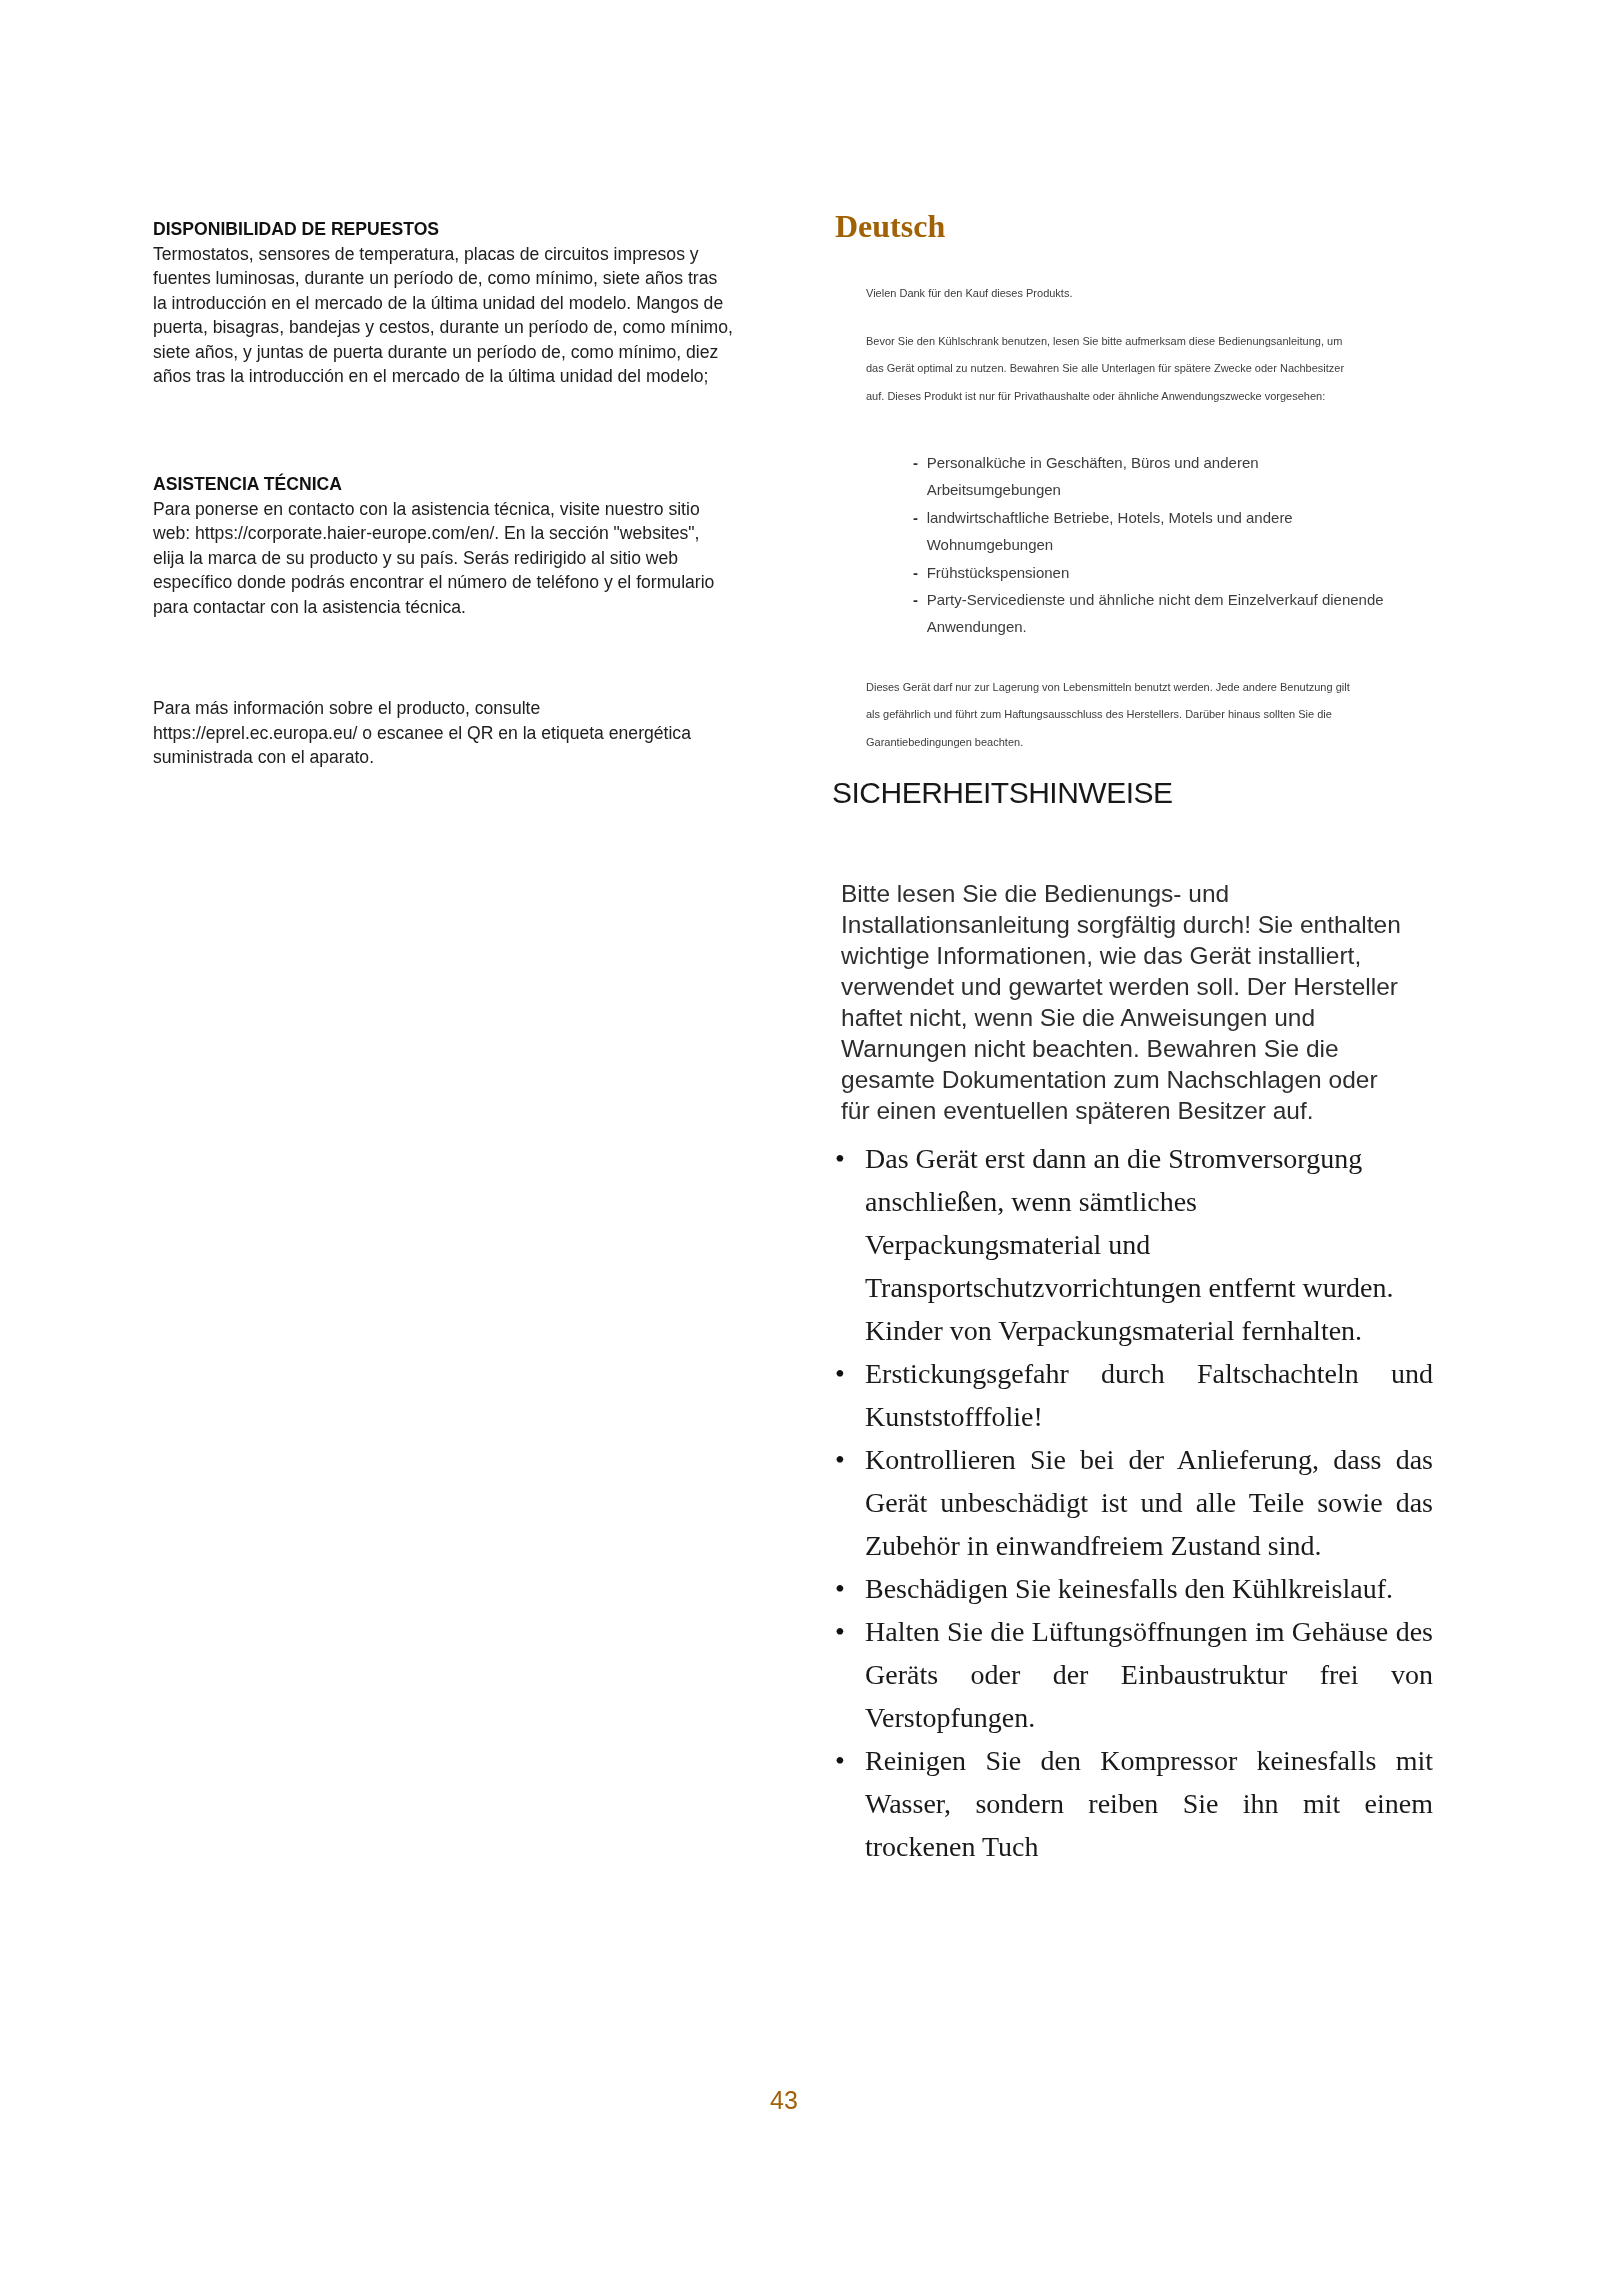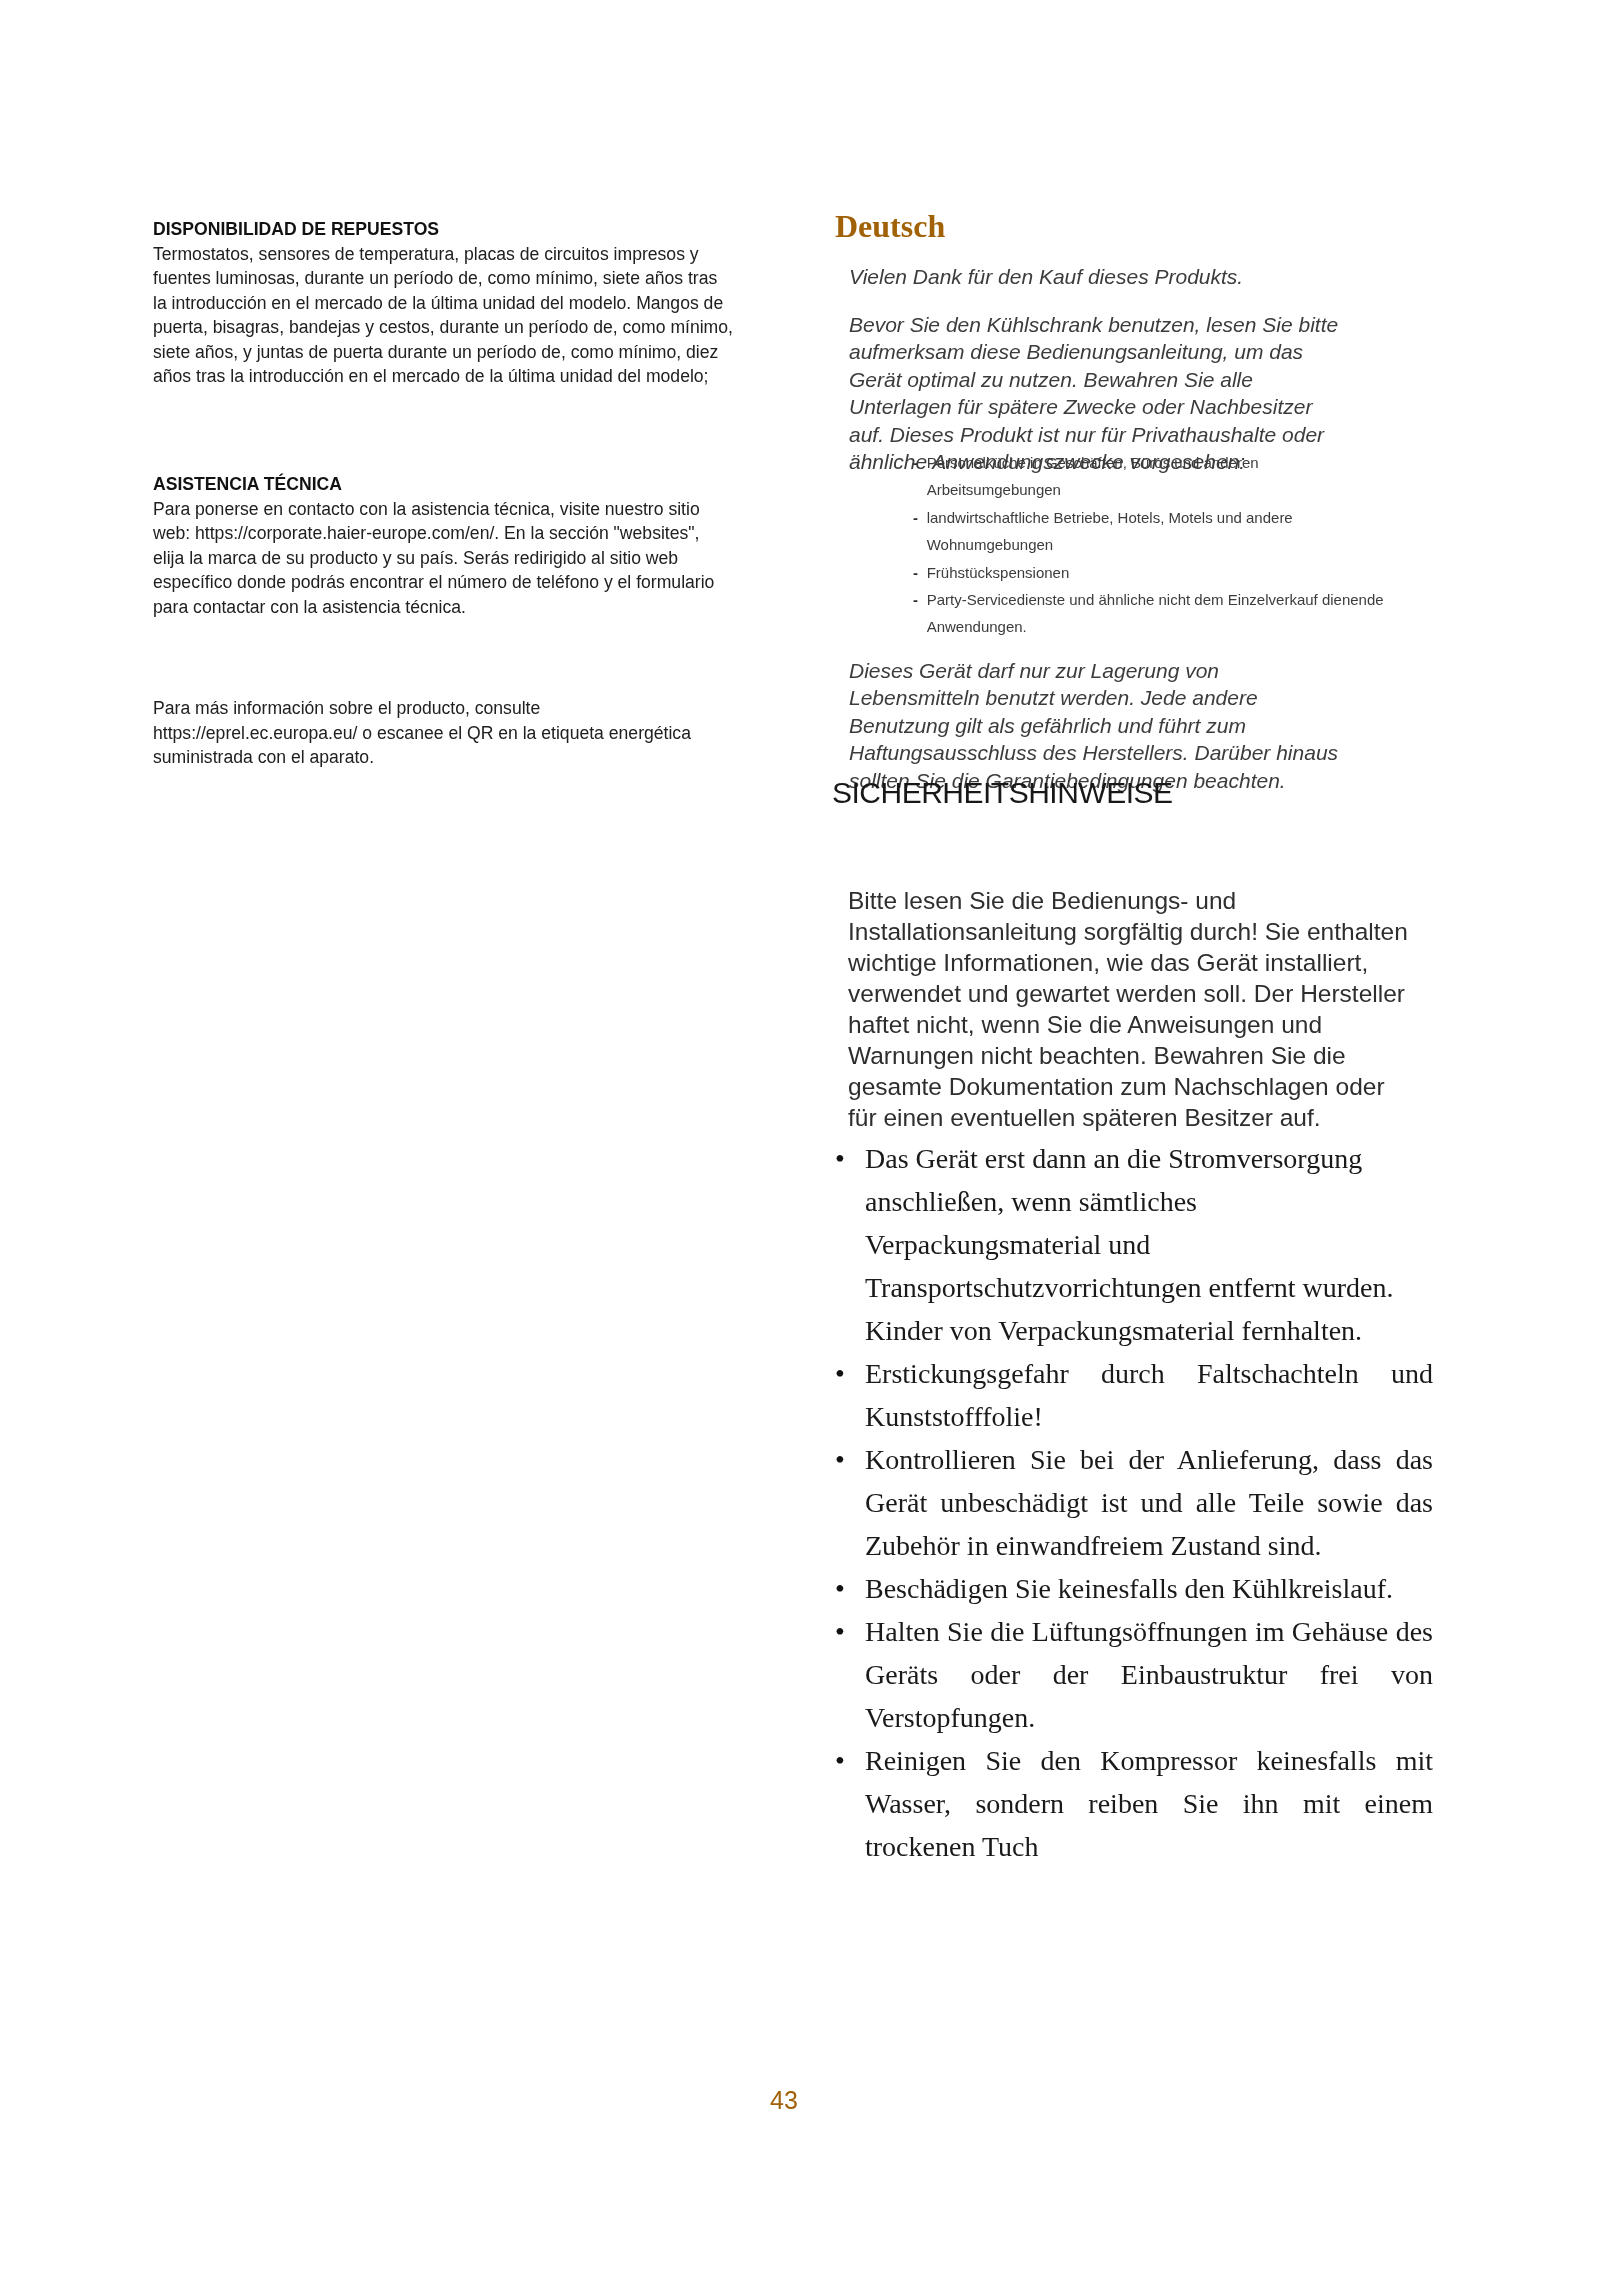--- a/index.html
+++ b/index.html
@@ -19,38 +19,38 @@
   .sec3 { top:668px;margin-top:28px; }
   .es-h { margin:0; font-size:17.6px; font-weight:700; line-height:24.5px; color:#121212; }
   .es-p { margin:0; font-size:17.6px; font-weight:400; line-height:24.5px; color:#202020; }
 
   
   .de-title {
     position:absolute; left:835px; top:208px; margin:0;
     font-family:"Liberation Serif", serif;
     font-size:32px; font-weight:700; color:#a16207;
   }
-  .de-p { margin:0; font-size:21px; line-height:27.4px; color:#3c3c3c;font-style:italic; }
+  .de-p { margin:17px; font-size:11px; line-height:27.4px; color:#3c3c3c; }
   .thanks { position:absolute; left:849px; top:263px; width:492px; }
   .para1  { position:absolute; left:849px; top:311px; width:492px; }
   .dash-list {
     position:absolute; left:913px; top:449px; width:472px;
     margin:0; padding:0; list-style:none;
     font-size:15px; line-height:27.4px; color:#3c3c3c;
   }
   .dash-list li { position:relative; padding-left:13.7px; }
   .dash-list li::before { content:"-"; position:absolute; left:0; top:0; font-weight:700; color:#2e2e2e; }
   .para2 { position:absolute; left:849px; top:657px; width:492px; }
 
   .safety-title {
     position:absolute; left:832px; top:776px; margin:0;
     font-size:30px; font-weight:400; letter-spacing:-0.5px; color:#181818;
   }
   .safety-intro {
-    position:absolute; left:833px; top:870px; width:568px; margin:15px;
+    position:absolute; left:833px; top:870px; width:568px; margin:8px;
     font-size:24.5px; line-height:31px; color:#2e2e2e;
   }
   .bullet-list {
     position:absolute; left:833px; top:1137px; width:600px;
     margin:0; padding:0; list-style:none;
     font-size:28px; line-height:43px; color:#1a1a1a;
     hyphens:none;
   }
   .bullet-list li { position:relative; padding-left:32px;font-family:Liberation Serif, serif; }
   .bullet-list li::before {

